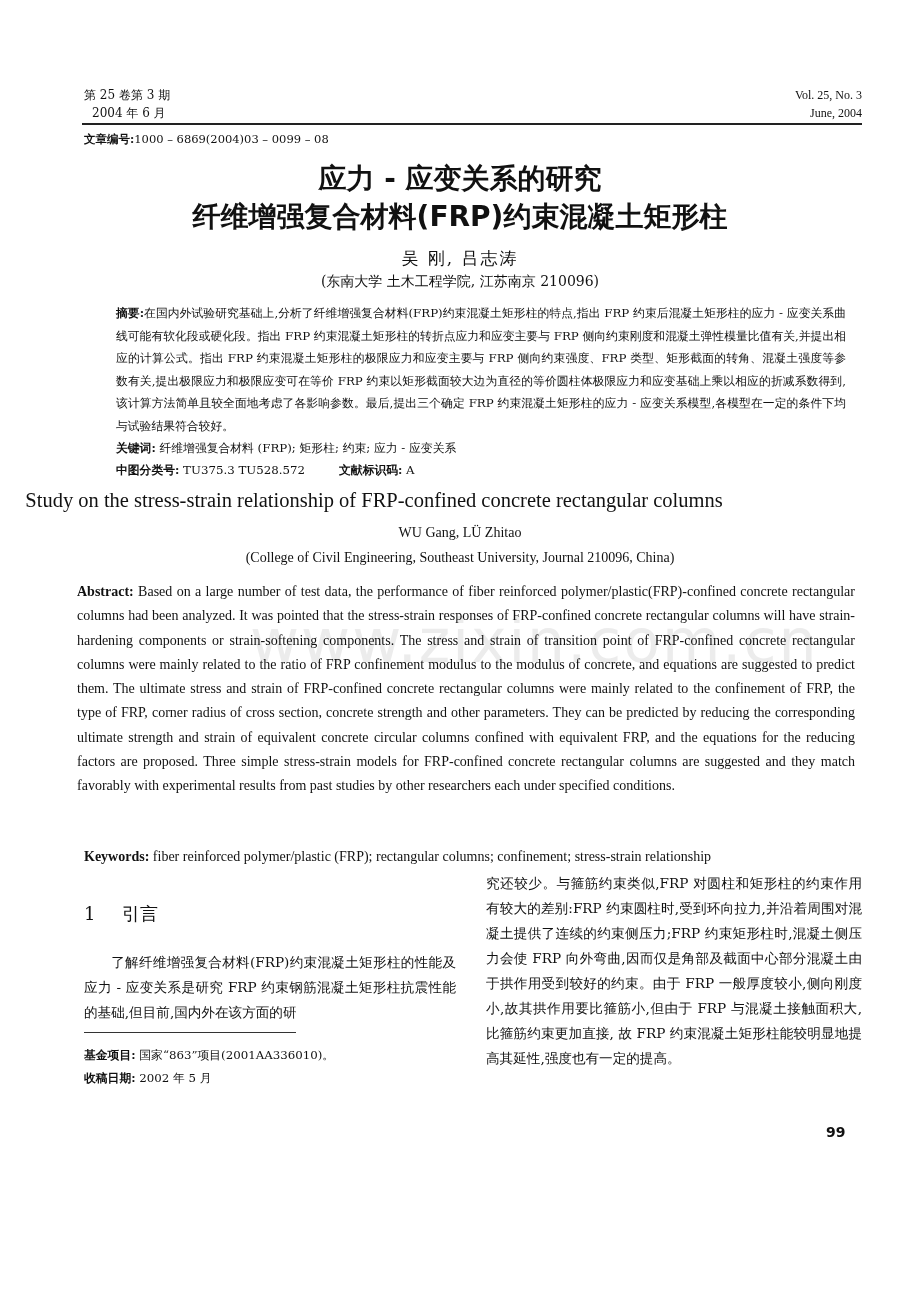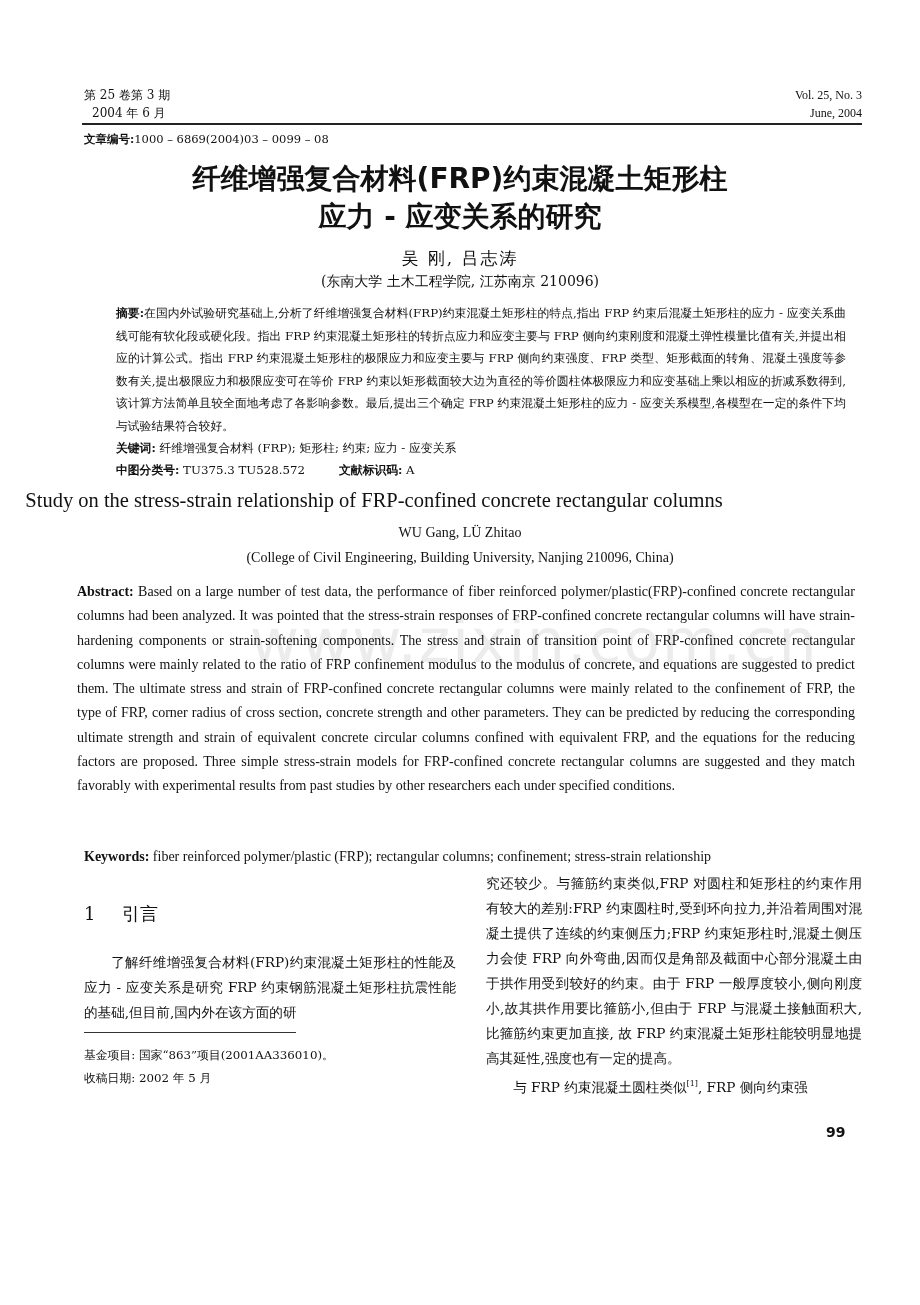--- a/index.html
+++ b/index.html
@@ -45,21 +45,21 @@
   .en-kw b { font-weight: bold; }
 
   
   .sec-head { left: 84px; top: 902px; font-size: 18px; }
   .sec-head .num { display: inline-block; width: 38px; }
   .col-left { left: 84px; width: 372px; top: 950px; font-size: 13.6px; line-height: 25px; text-align: justify; }
   .col-right { left: 486px; width: 376px; top: 871px; font-size: 13.6px; line-height: 25px; text-align: justify; }
   .indent { text-indent: 2em; }
   .fn-rule { left: 84px; width: 212px; top: 1032px; height: 1px; background: #333; }
   .footnotes { left: 84px; top: 1044px; font-size: 11.8px; line-height: 22.5px; }
-  .footnotes b { font-weight: normal; margin-top: 16px; }
+  .footnotes b { font-weight: bold; margin-top: 16px; }
   .page-num { left: 826px; top: 1124px; font-size: 14px; font-weight: bold; }
   sup { font-size: 8px; }
 
   .watermark { left: 250px; top: 606px; font-size: 60px; color: rgba(200,200,200,0.35); letter-spacing: 2px; pointer-events: none; }
 </style>
 </head>
 <body>
 
 <div class="abs hdr-left serif">
   <div>第 25 卷第 3 期</div>
@@ -71,57 +71,56 @@
   <div>Vol. 25, No. 3</div>
   <div>June, 2004</div>
 </div>
 <div class="abs rule"></div>
 
 <div class="abs article-no serif">
   <b>文章编号:</b><span>1000 – 6869(2004)03 – 0099 – 08</span>
 </div>
 
 <div class="abs title sans">
+  <div>应力 - 应变关系的研究</div>
   <div>纤维增强复合材料(FRP)约束混凝土矩形柱</div>
-  <div>应力 - 应变关系的研究</div>
 </div>
 <div class="abs authors serif">吴  刚, 吕志涛</div>
 <div class="abs affil serif">(东南大学 土木工程学院, 江苏南京 210096)</div>
 
 <div class="abs cn-abs serif">
   <b>摘要:</b><span>在国内外试验研究基础上,分析了纤维增强复合材料(FRP)约束混凝土矩形柱的特点,指出 FRP 约束后混凝土矩形柱的应力 - 应变关系曲线可能有软化段或硬化段。指出 FRP 约束混凝土矩形柱的转折点应力和应变主要与 FRP 侧向约束刚度和混凝土弹性模量比值有关,并提出相应的计算公式。指出 FRP 约束混凝土矩形柱的极限应力和应变主要与 FRP 侧向约束强度、FRP 类型、矩形截面的转角、混凝土强度等参数有关,提出极限应力和极限应变可在等价 FRP 约束以矩形截面较大边为直径的等价圆柱体极限应力和应变基础上乘以相应的折减系数得到, 该计算方法简单且较全面地考虑了各影响参数。最后,提出三个确定 FRP 约束混凝土矩形柱的应力 - 应变关系模型,各模型在一定的条件下均与试验结果符合较好。</span>
 </div>
 <div class="abs cn-kw serif">
   <b>关键词:</b><span> 纤维增强复合材料 (FRP); 矩形柱; 约束; 应力 - 应变关系</span>
 </div>
 <div class="abs cn-cls serif">
   <b>中图分类号:</b><span> TU375.3  TU528.572</span><span class="gap"></span><b>文献标识码:</b><span> A</span>
 </div>
 
 <div class="abs en-title lserif">Study on the stress-strain relationship of FRP-confined concrete rectangular columns</div>
 <div class="abs en-authors lserif">WU Gang, LÜ Zhitao</div>
-<div class="abs en-affil lserif">(College of Civil Engineering, Building University, Nanjing 210096, China)</div>
+<div class="abs en-affil lserif">(College of Civil Engineering, Southeast University, Journal 210096, China)</div>
 
 <div class="abs watermark sans">www.zixin.com.cn</div>
 
 <div class="abs en-abs lserif">
   <b>Abstract:</b><span> Based on a large number of test data,  the performance of fiber reinforced polymer/plastic(FRP)-confined concrete rectangular columns had been analyzed. It was pointed that the stress-strain responses of FRP-confined concrete rectangular columns will have strain-hardening components or strain-softening components. The stress and strain of transition point of FRP-confined concrete rectangular columns were mainly related to the ratio of FRP confinement modulus to the modulus of concrete, and equations are suggested to predict them. The ultimate stress and strain of FRP-confined concrete rectangular columns were mainly related to the confinement of FRP, the type of FRP, corner radius of cross section, concrete strength and other parameters. They can be predicted by reducing the corresponding ultimate strength and strain of equivalent concrete circular columns confined with equivalent FRP,  and the equations for the reducing factors are proposed. Three simple stress-strain models for FRP-confined concrete rectangular columns are suggested and they match favorably with experimental results from past studies by other researchers each under specified conditions.</span>
 </div>
 <div class="abs en-kw lserif">
   <b>Keywords:</b><span> fiber reinforced polymer/plastic (FRP);  rectangular columns; confinement;  stress-strain relationship</span>
 </div>
 
 <div class="abs sec-head serif">
   <span class="num">1</span><span>引言</span>
 </div>
 <div class="abs col-left serif indent">了解纤维增强复合材料(FRP)约束混凝土矩形柱的性能及应力 - 应变关系是研究 FRP 约束钢筋混凝土矩形柱抗震性能的基础,但目前,国内外在该方面的研</div>
 
 <div class="abs col-right serif">
   <div>究还较少。与箍筋约束类似,FRP 对圆柱和矩形柱的约束作用有较大的差别:FRP 约束圆柱时,受到环向拉力,并沿着周围对混凝土提供了连续的约束侧压力;FRP 约束矩形柱时,混凝土侧压力会使 FRP 向外弯曲,因而仅是角部及截面中心部分混凝土由于拱作用受到较好的约束。由于 FRP 一般厚度较小,侧向刚度小,故其拱作用要比箍筋小,但由于 FRP 与混凝土接触面积大,比箍筋约束更加直接, 故 FRP 约束混凝土矩形柱能较明显地提高其延性,强度也有一定的提高。</div>
-  <div class="indent"><span>与 FRP 约束混凝土圆柱类似</span><sup>[1]</sup><span>, FRP 侧向约束强</span></div>
 </div>
 
 <div class="abs fn-rule"></div>
 <div class="abs footnotes serif">
   <div><b>基金项目:</b><span> 国家“863”项目(2001AA336010)。</span></div>
   <div><b>收稿日期:</b><span> 2002 年 5 月</span></div>
 </div>
 
 <div class="abs page-num sans">99</div>
 

